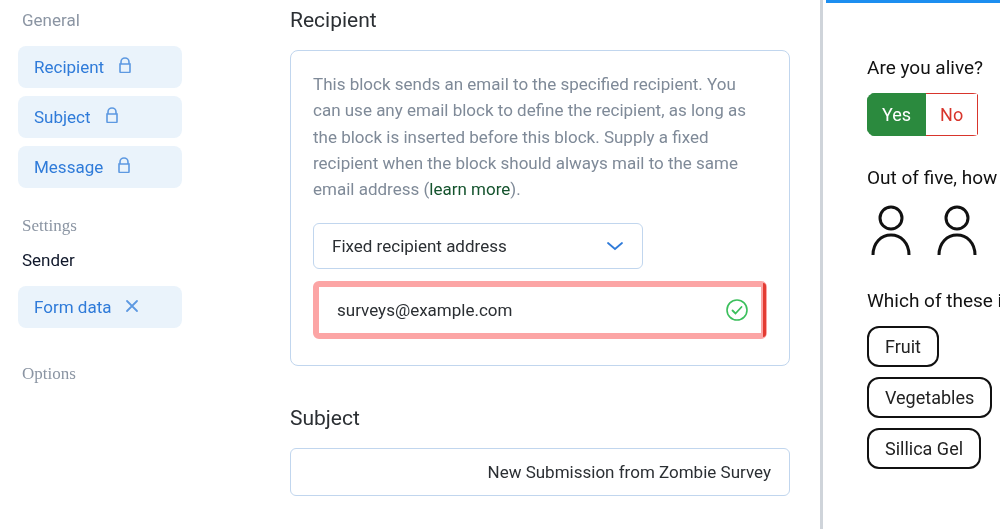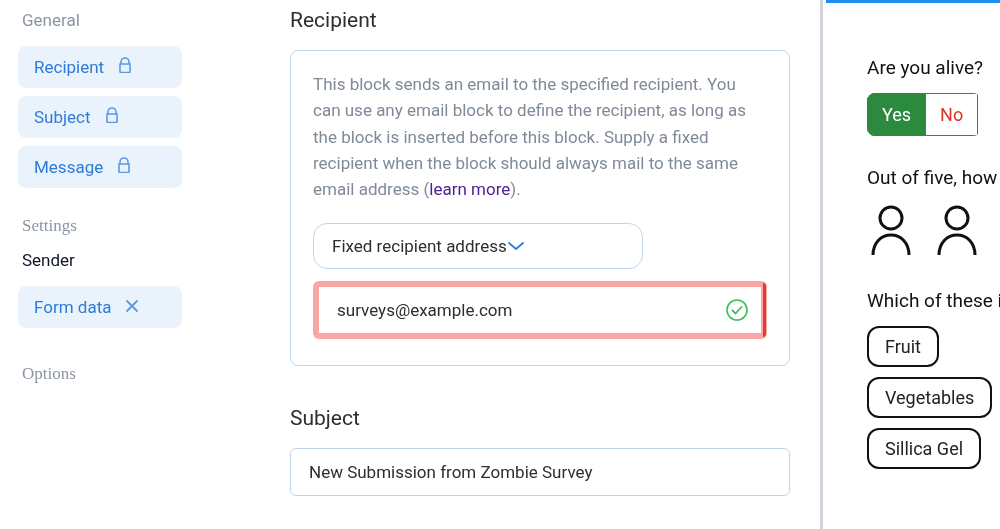--- a/index.html
+++ b/index.html
@@ -75,31 +75,32 @@
     padding: 20px 22px 26px 22px;
     background: #fff;
   }
   .panel-text {
     color: #7f8a98;
     font-size: 17px;
     line-height: 1.55;
     margin: 0 0 20px 0;
   }
   .panel-text a {
-    color: #4c1d95;
+    color: #14532d;
     text-decoration: none;
     cursor: pointer;
   }
 
   .select {
     display: flex;
     align-items: center;
+    justify-content: space-between;
     width: 330px;
     border: 1px solid #c1d6ee;
-    border-radius: 14px;
+    border-radius: 6px;
     padding: 12px 18px;
     font-size: 17px;
     color: #2b2f33;
     margin-bottom: 12px;
     background: #fff;
     cursor: pointer;
   }
 
   .input-wrap {
     position: relative;
@@ -140,20 +141,21 @@
   .subject-input {
     width: 100%;
     border: 1px solid #c1d6ee;
     border-radius: 6px;
     padding: 13px 18px;
     font-size: 17px;
     color: #2b2f33;
     outline: none;
     background: #fff;
     font-family: inherit;
+    text-align: right;
   }
 
   
   .preview {
     position: absolute;
     left: 820px;
     top: 0;
     bottom: 0;
     width: 300px;
     border-left: 3px solid #cfd4da;

